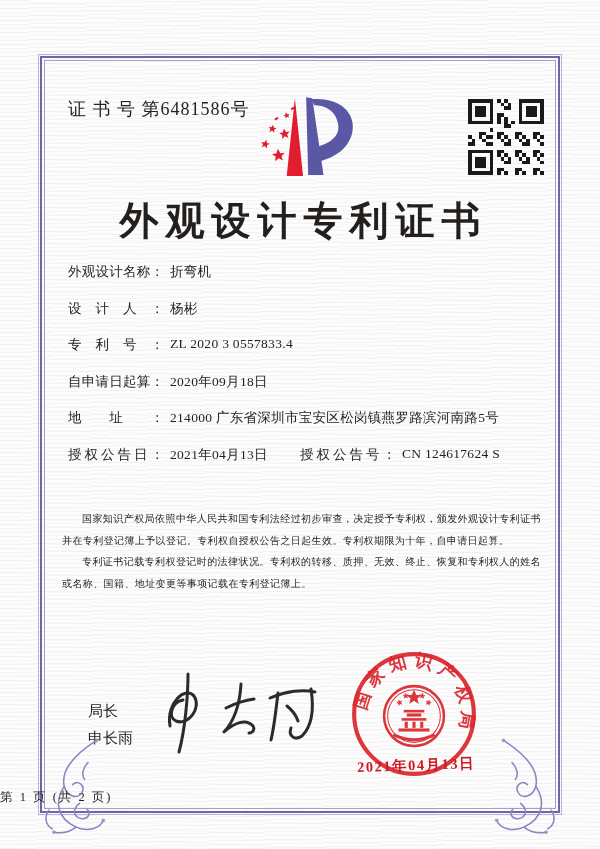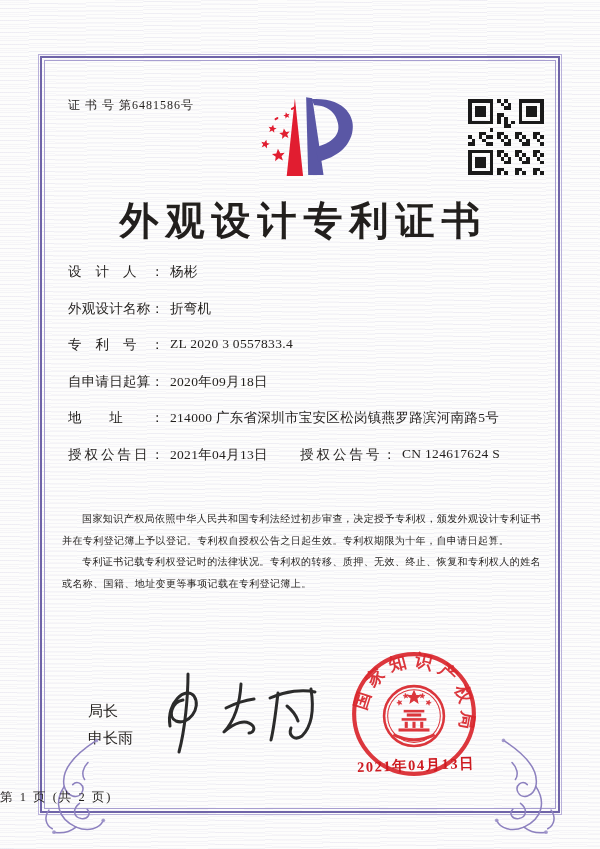--- a/index.html
+++ b/index.html
@@ -21,21 +21,21 @@
   }
   .frame-outer{
     position:absolute; left:40px; top:56px; right:40px; bottom:36px;
     border:2px solid #6f64a8; outline:1px solid #b9b1da; outline-offset:1px;
     pointer-events:none;
   }
   .frame-inner{
     position:absolute; inset:2px; border:1px solid #a79ed0;
   }
   .cert-no{
-    position:absolute; left:68px; top:97px; font-size:12px; letter-spacing:1px;
+    position:absolute; left:68px; top:97px; font-size:18px; letter-spacing:1px;
   }
   .logo{ position:absolute; left:243px; top:90px; width:114px; height:90px;}
   .qr{ position:absolute; left:468px; top:99px; width:76px; height:76px;}
   .qr svg{ width:100%; height:100%; shape-rendering:crispEdges; }
   .title{
     position:absolute; left:0; right:0; top:194px; text-align:center;
     font-size:39px; font-weight:bold; letter-spacing:7px; text-indent:7px;
   }
   .fields{ position:absolute; left:68px; top:263px; width:480px; font-size:13.5px;}
   .frow{ position:relative; height:36.5px; }
@@ -198,24 +198,24 @@
           <rect x="18" y="20" width="1" height="1"></rect>
           <rect x="20" y="20" width="1" height="1"></rect>
         </g>
       </svg>
   </div>
 
   <div class="title">外观设计专利证书</div>
 
   <div class="fields">
     <div class="frow">
+      <span class="flabel">外观设计名称：</span><span class="fval">折弯机</span>
+    </div>
+    <div class="frow">
       <span class="flabel">设计人：</span><span class="fval">杨彬</span>
-    </div>
-    <div class="frow">
-      <span class="flabel">外观设计名称：</span><span class="fval">折弯机</span>
     </div>
     <div class="frow">
       <span class="flabel">专利号：</span><span class="fval">ZL 2020 3 0557833.4</span>
     </div>
     <div class="frow">
       <span class="flabel">自申请日起算：</span><span class="fval">2020年09月18日</span>
     </div>
     <div class="frow">
       <span class="flabel">地址：</span><span class="fval">214000 广东省深圳市宝安区松岗镇燕罗路滨河南路5号</span>
     </div>

